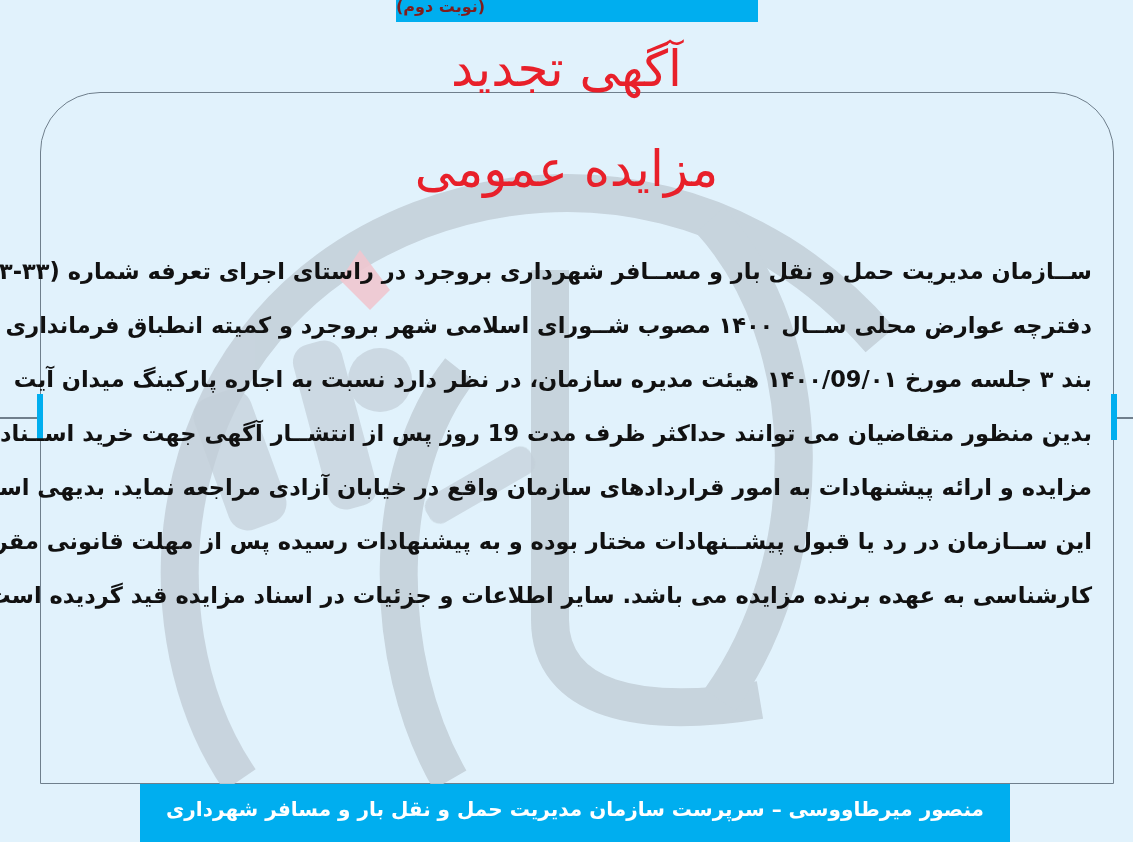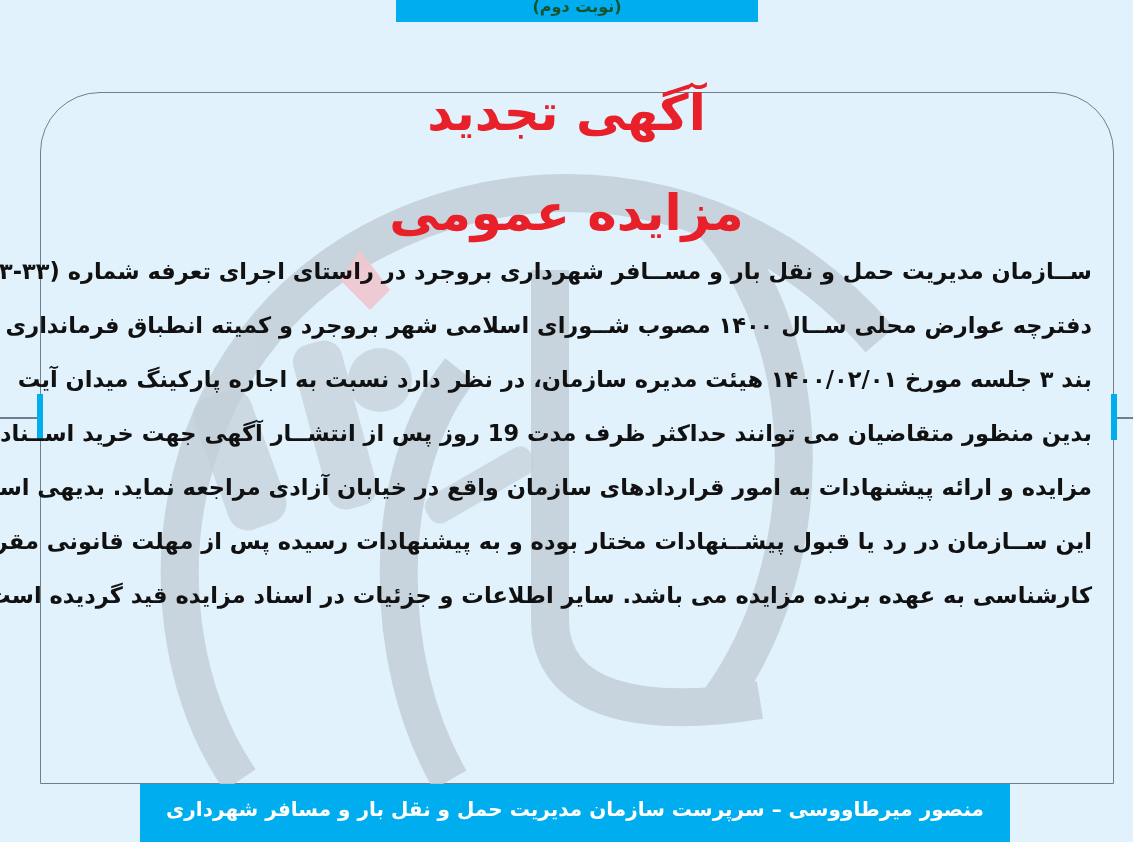--- a/index.html
+++ b/index.html
@@ -14,25 +14,25 @@
       overflow: hidden;
       font-family: "DejaVu Sans", sans-serif;
     }
     .top-tab {
       position: absolute;
       left: 396px;
       top: 0;
       width: 362px;
       height: 22px;
       background: #00aeef;
-      color: #14532d;
+      color: #7f1d1d;
       font-weight: bold;
       font-size: 16px;
       line-height: 14px;
-      text-align: center;
+      text-align: left;
       direction: rtl;
       overflow: hidden;
     }
     .frame {
       position: absolute;
       left: 40px;
       top: 92px;
       width: 1074px;
       height: 692px;
       border: 1.5px solid #6f7f8c;
@@ -64,24 +64,23 @@
       height: 660px;
       pointer-events: none;
     }
 
     .title {
       position: absolute;
       left: 0;
       width: 1133px;
       text-align: center;
       color: #e8202a;
-      font-weight: bold;
+      font-weight: normal;
       font-size: 50px;
       direction: rtl;
-      margin-top: 44px;
     }
     .title.line1 { top: 40px; }
     .title.line2 { top: 140px; text-align: center; }
 
     .body-text {
       position: absolute;
       left: 62px;
       top: 244px;
       width: 1030px;
       direction: rtl;
@@ -154,21 +153,21 @@
   </g>
   <polygon points="240,110 270,150 250,170 220,140" fill="#f0c6cf" opacity="0.9"></polygon>
 </svg>
 
 <div class="title line1">آگهی تجدید</div>
 <div class="title line2">مزایده عمومی</div>
 
 <div class="body-text">
   <span class="line">ســازمان مدیریت حمل و نقل بار و مســافر شهرداری بروجرد در راستای اجرای تعرفه شماره (۳۳-۳)</span>
   <span class="line">دفترچه عوارض محلی ســال ۱۴۰۰ مصوب شــورای اسلامی شهر بروجرد و کمیته انطباق فرمانداری و</span>
-  <span class="line">بند ۳ جلسه مورخ ۱۴۰۰/۰۲/۰۱ هیئت مدیره سازمان، در نظر دارد نسبت به اجاره پارکینگ میدان آیت</span>
+  <span class="line">بند ۳ جلسه مورخ ۱۴۰۰/09/۰۱ هیئت مدیره سازمان، در نظر دارد نسبت به اجاره پارکینگ میدان آیت</span>
   <span class="line">بدین منظور متقاضیان می توانند حداکثر ظرف مدت 19 روز پس از انتشــار آگهی جهت خرید اســناد</span>
   <span class="line">مزایده و ارائه پیشنهادات به امور قراردادهای سازمان واقع در خیابان آزادی مراجعه نماید. بدیهی است</span>
   <span class="line">این ســازمان در رد یا قبول پیشــنهادات مختار بوده و به پیشنهادات رسیده پس از مهلت قانونی مقرر و</span>
   <span class="line">کارشناسی به عهده برنده مزایده می باشد. سایر اطلاعات و جزئیات در اسناد مزایده قید گردیده است.</span>
 </div>
 
 <div class="footer-bar">
   <span>منصور میرطاووسی – سرپرست سازمان مدیریت حمل و نقل بار و مسافر شهرداری بروجرد</span>
 </div>
 <div class="bottom-strip"></div>

